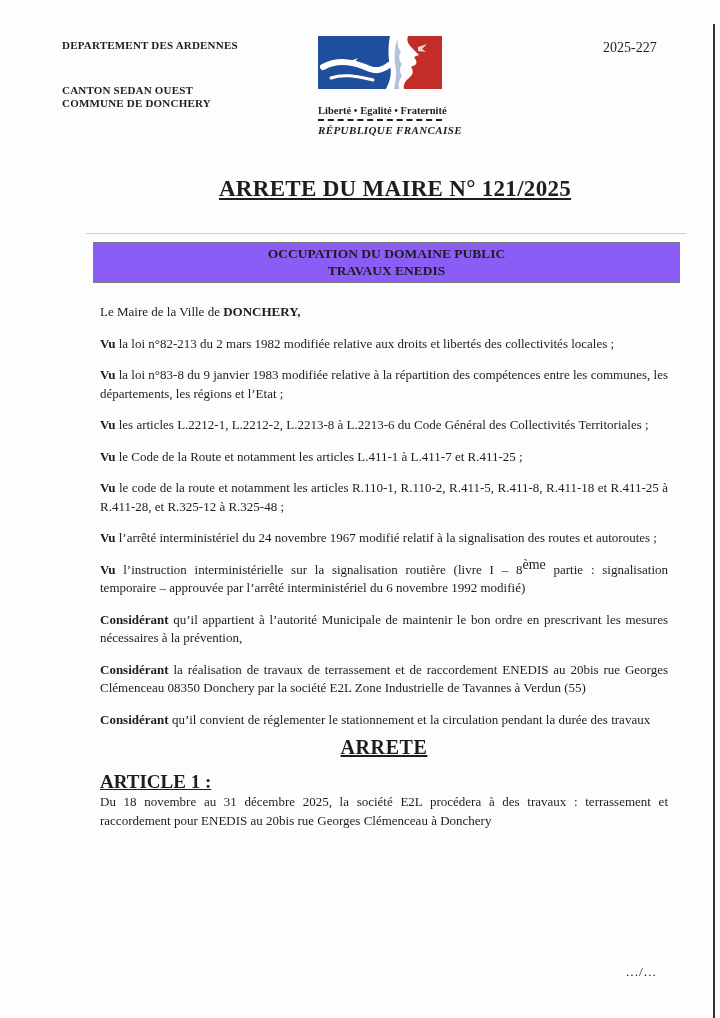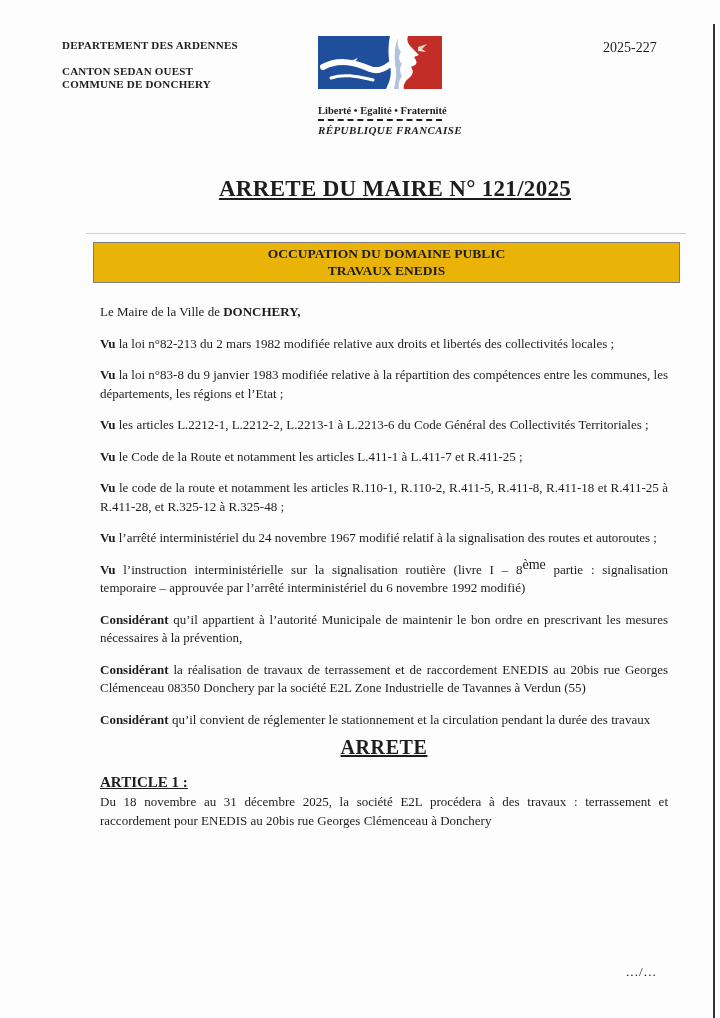--- a/index.html
+++ b/index.html
@@ -3,53 +3,53 @@
 <meta charset="utf-8">
 <style>
   html,body { margin:0; padding:0; background:#ffffff; }
   .page {
     position:relative; width:720px; height:1018px; background:#fdfdfd;
     font-family:"Liberation Serif", serif; color:#1d1d1d; overflow:hidden;
   }
 
   
   .header-left { position:absolute; left:62px; top:39px; font-size:11px; font-weight:bold; letter-spacing:0.2px; }
-  .header-left .dept { margin-bottom:12px; }
+  .header-left .dept { margin-bottom:31px; }
   .header-left .line { line-height:13.5px; }
   .doc-number { position:absolute; left:603px; top:40px; font-size:14px; }
 
   
   .logo { position:absolute; left:318px; top:36px; width:124px; text-align:center; }
   .logo svg { display:block; width:124px; height:53px; }
   .motto { font-size:10.5px; font-weight:bold; margin-top:16px; white-space:nowrap; }
   .sep { border-top:2px dashed #1f1f1f; margin:3px 0 3px 0; height:0; }
   .republic { font-size:11px; font-weight:bold; font-style:italic; letter-spacing:0.4px; white-space:nowrap; }
 
   
   .title { position:absolute; left:100px; width:590px; top:176px; text-align:center; font-size:23px; font-weight:bold; }
   .title span { text-decoration:underline; letter-spacing:0.3px; }
 
   
   .box-shadow-line { position:absolute; left:86px; top:233px; width:600px; height:1px; background:#cfcfcf; }
   .subject-box {
     position:absolute; left:93px; top:242px; width:587px; box-sizing:border-box;
-    background:#eab308; border:1px solid #7d7d7d;
+    background:#8b5cf6; border:1px solid #7d7d7d;
     text-align:center; font-weight:bold; font-size:13.5px; line-height:17px; padding:2px 0 3px 0;
   }
 
   
   .body { position:absolute; left:100px; top:303px; width:568px; font-size:13px; line-height:18.5px; text-align:justify; }
   .para { margin:0 0 13px 0; }
   .b { font-weight:bold; }
   .body sup { font-size:14px; vertical-align:super; line-height:0; }
 
   .arrete { text-align:center; font-size:20px; font-weight:bold; margin:-4px 0 16px 0; }
   .arrete span { text-decoration:underline; letter-spacing:0.6px; }
 
-  .article-heading { font-weight:bold; font-size:15px; text-decoration:underline; margin:0 0 2px 0; text-align:left; }
+  .article-heading { font-weight:bold; font-size:19px; text-decoration:underline; margin:0 0 2px 0; text-align:left; }
   .article-text { margin:0 0 13px 0; }
 
   
   .footer-cont { position:absolute; right:63px; top:964px; font-size:13.5px; letter-spacing:1px; }
   .scan-line { position:absolute; right:5px; top:24px; bottom:0; width:2px; background:#333333; }
 </style>
 </head>
 <body>
 
 <div class="page">
@@ -90,21 +90,21 @@
   <div class="subject-box">
     <div>OCCUPATION DU DOMAINE PUBLIC</div>
     <div>TRAVAUX ENEDIS</div>
   </div>
 
   <div class="body">
     <div>
         <p class="para"><span>Le Maire de la Ville de </span><span class="b">DONCHERY,</span></p>
         <p class="para"><span class="b">Vu</span><span> la loi n°82-213 du 2 mars 1982 modifiée relative aux droits et libertés des collectivités locales ;</span></p>
         <p class="para"><span class="b">Vu</span><span> la loi n°83-8 du 9 janvier 1983 modifiée relative à la répartition des compétences entre les communes, les départements, les régions et l’Etat ;</span></p>
-        <p class="para"><span class="b">Vu</span><span> les articles L.2212-1, L.2212-2, L.2213-1 à L.2213-6 du Code Général des Collectivités Territoriales ;</span></p>
+        <p class="para"><span class="b">Vu</span><span> les articles L.2212-1, L.2212-2, L.2213-8 à L.2213-6 du Code Général des Collectivités Territoriales ;</span></p>
         <p class="para"><span class="b">Vu</span><span> le Code de la Route et notamment les articles L.411-1 à L.411-7 et R.411-25 ;</span></p>
         <p class="para"><span class="b">Vu</span><span> le code de la route et notamment les articles R.110-1, R.110-2, R.411-5, R.411-8, R.411-18 et R.411-25 à R.411-28, et R.325-12 à R.325-48 ;</span></p>
         <p class="para"><span class="b">Vu</span><span> l’arrêté interministériel du 24 novembre 1967 modifié relatif à la signalisation des routes et autoroutes ;</span></p>
         <p class="para"><span class="b">Vu</span><span> l’instruction interministérielle sur la signalisation routière (livre I – 8</span><sup>ème</sup><span> partie : signalisation temporaire – approuvée par l’arrêté interministériel du 6 novembre 1992 modifié)</span></p>
         <p class="para"><span class="b">Considérant</span><span> qu’il appartient à l’autorité Municipale de maintenir le bon ordre en prescrivant les mesures nécessaires à la prévention,</span></p>
         <p class="para"><span class="b">Considérant</span><span> la réalisation de travaux de terrassement et de raccordement ENEDIS au 20bis rue Georges Clémenceau 08350 Donchery par la société E2L Zone Industrielle de Tavannes à Verdun (55)</span></p>
         <p class="para"><span class="b">Considérant</span><span> qu’il convient de réglementer le stationnement et la circulation pendant la durée des travaux</span></p>
       </div>
     <div class="arrete">
       <span>ARRETE</span>

